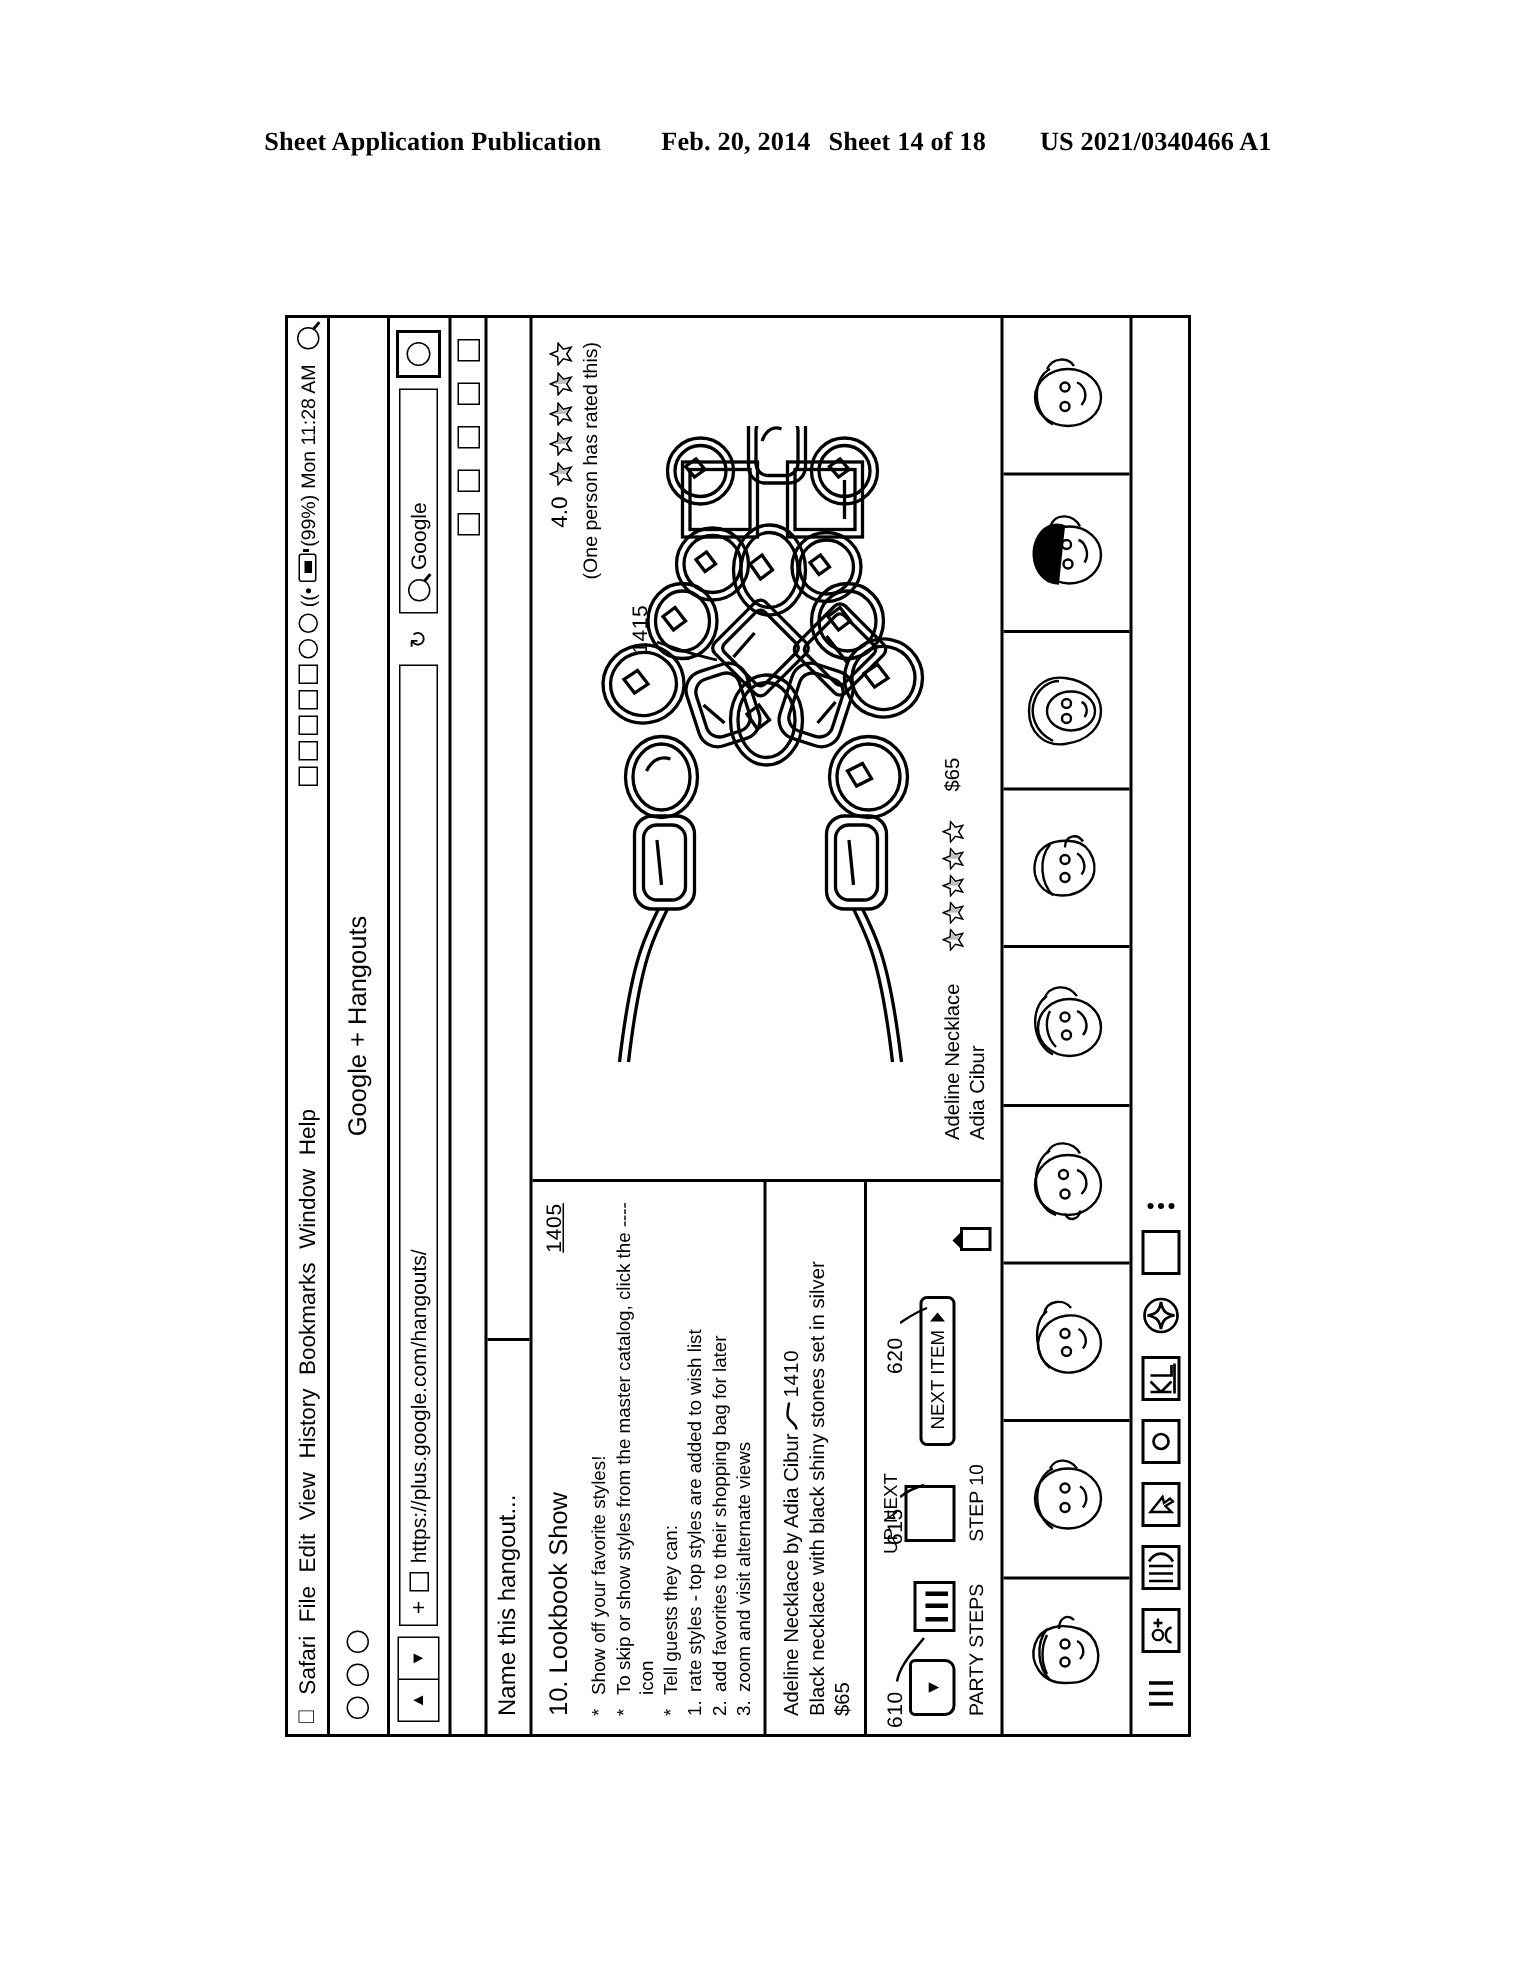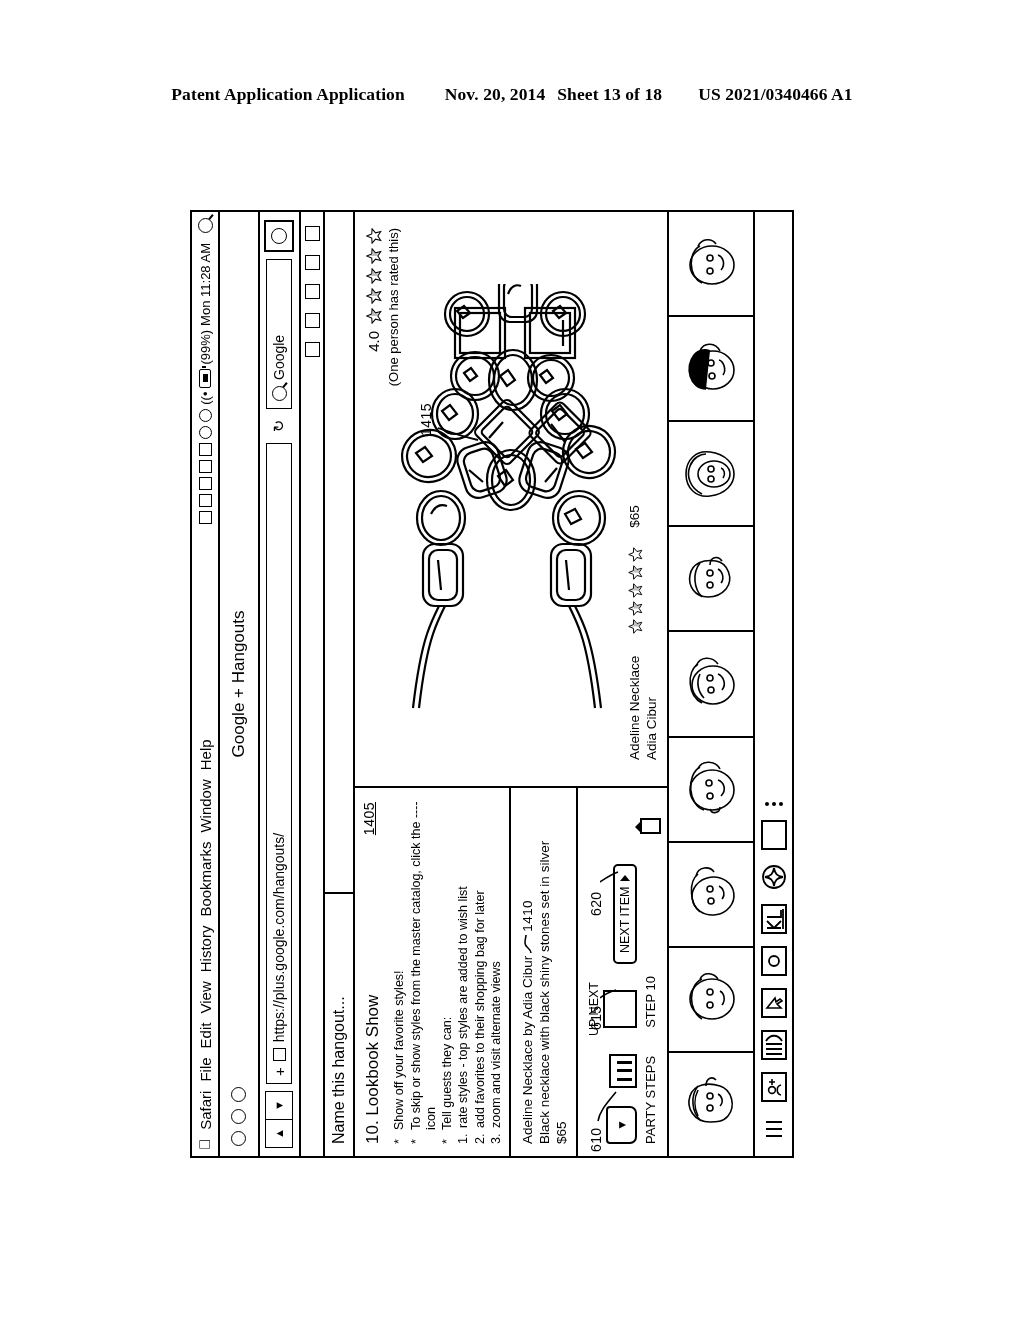--- a/index.html
+++ b/index.html
@@ -253,25 +253,25 @@
   #ref1400{
     position:absolute;left:868px;top:60px;font-size:15px;
     font-family:"Liberation Sans", sans-serif;letter-spacing:.4px;
   }
   #arrow1400{position:absolute;left:812px;top:72px;}
 </style>
 </head>
 <body>
 
 <div id="pub-header">
-  <span class="seg">Patent Application Application</span>
+  <span class="seg">Sheet Application Publication</span>
   <span class="gap1"></span>
-  <span class="seg">Nov. 20, 2014</span>
+  <span class="seg">Feb. 20, 2014</span>
   <span class="gap2"></span>
-  <span class="seg">Sheet 13 of 18</span>
+  <span class="seg">Sheet 14 of 18</span>
   <span class="gap3"></span>
   <span class="seg">US 2021/0340466 A1</span>
 </div>
 
 <div id="fig-stage">
 
   <div id="fig-label">FIG. 14</div>
   <div id="ref1400">1400</div>
   <svg id="arrow1400" width="70" height="50">
     <path d="M62,6 C50,16 30,28 12,38" stroke="#000" stroke-width="2" fill="none"></path>

